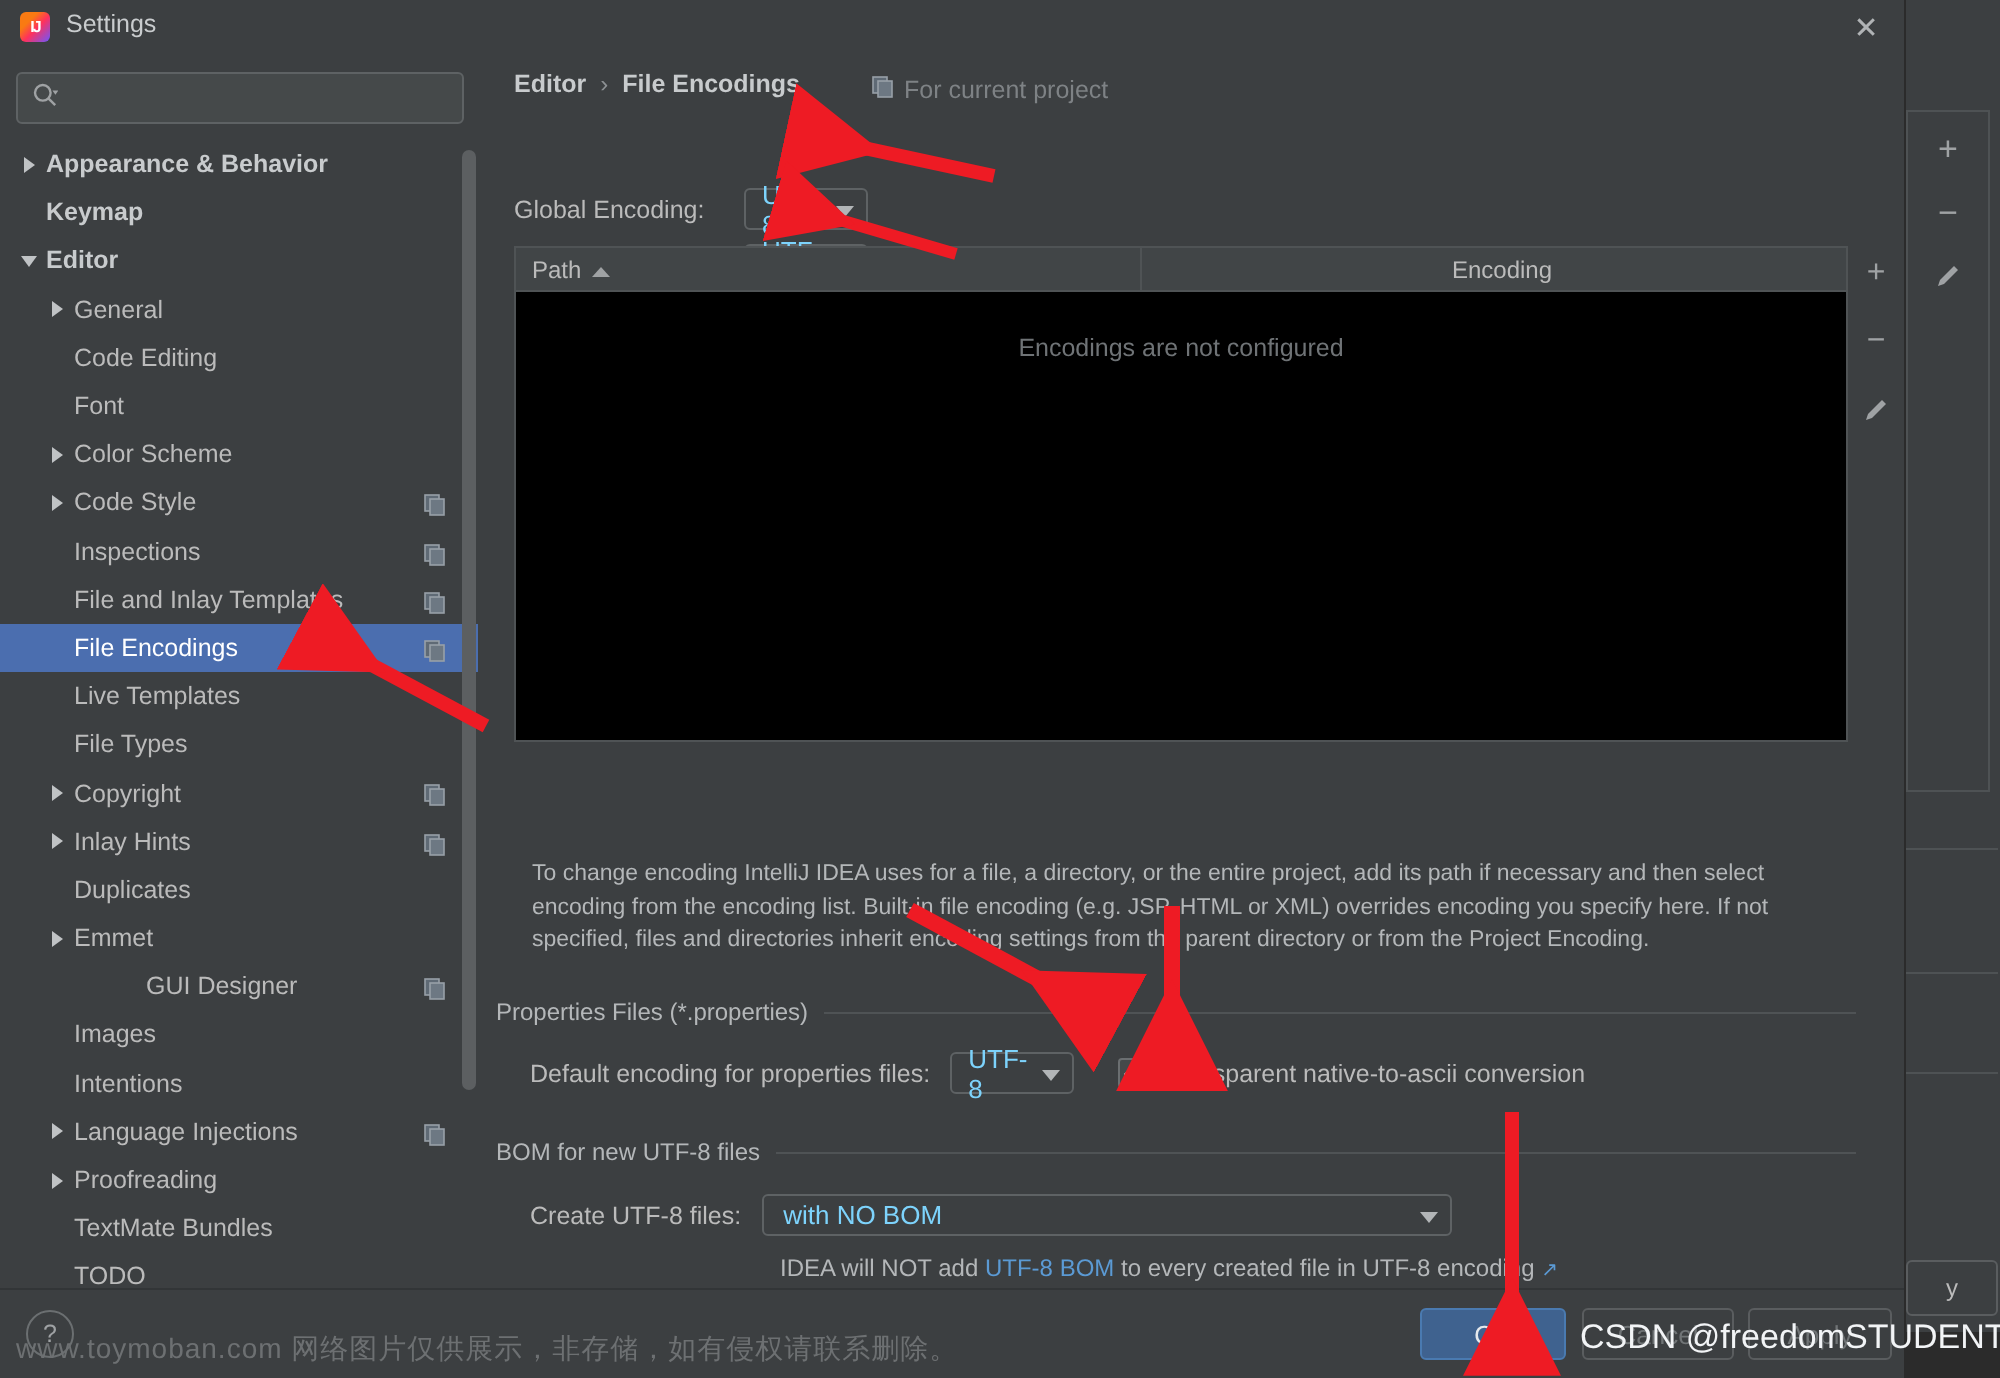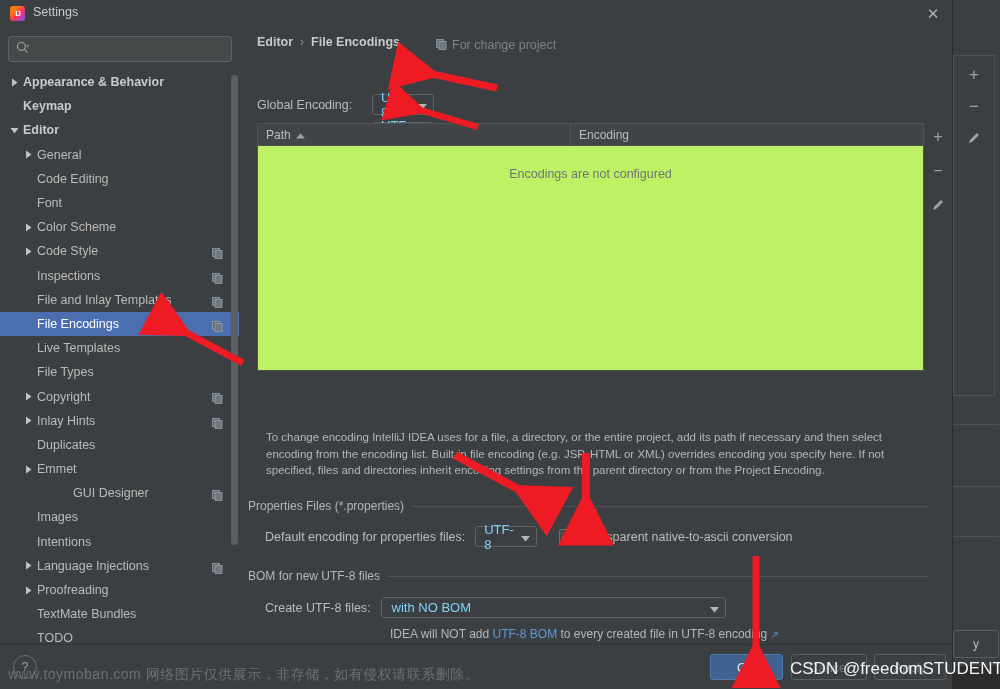--- a/index.html
+++ b/index.html
@@ -71,21 +71,21 @@
   .row { position:absolute; display:flex; align-items:center; }
   .fieldlabel { font-size:12.5px; color:#bbbbbb; }
 
   .combo { height:21px; border:1px solid #5e6264; border-radius:3px; background:#3c3f41;
            display:inline-flex; align-items:center; padding:0 6px 0 8px; box-sizing:border-box; }
   .combo .val { font-size:13px; color:#7dd3fc; flex:1 1 auto; }
   .combo .caret { margin-left:7px; }
   .combo.wide .val { flex:1 1 auto; }
 
   .table { position:absolute; left:17px; top:96px; width:667px; height:248px;
-           border:1px solid #4f5355; background:#bef264; box-sizing:border-box; }
+           border:1px solid #4f5355; background:#000000; box-sizing:border-box; }
   .thead { position:absolute; left:0; top:0; right:0; height:21px; background:#414547;
            border-bottom:1px solid #4f5355; }
   .th { position:absolute; top:0; height:21px; display:flex; align-items:center; gap:5px;
         font-size:12px; color:#bbbbbb; padding-left:8px; box-sizing:border-box; }
   .th.c2 { border-left:1px solid #4f5355; }
   .tbody-empty { position:absolute; left:0; top:21px; right:0; bottom:0;
                  color:#6f7376; font-size:12.5px; text-align:center; padding-top:22px; }
 
   .tbtns { position:absolute; left:686px; top:96px; width:24px; height:110px;
            display:flex; flex-direction:column; align-items:center; gap:17px; padding-top:5px; }
@@ -357,21 +357,21 @@
         <span class="seg">File Encodings</span>
       </div>
 
       <div class="forproj">
         <span>
           <svg width="11" height="11" viewBox="0 0 11 11">
             <rect x="0.5" y="0.5" width="7" height="8" fill="#5f6a75" stroke="#98a0a8" stroke-width="0.8"></rect>
             <rect x="3" y="2.5" width="7" height="8" fill="#6d7883" stroke="#98a0a8" stroke-width="0.8"></rect>
           </svg>
         </span>
-        <span class="txt">For change project</span>
+        <span class="txt">For current project</span>
       </div>
 
       <div class="row" style="left:17px; top:67px;">
         <span class="fieldlabel" style="width:115px;">Global Encoding:</span>
         <span class="combo" style="width:62px;">
           <span class="val">UTF-8</span>
           <span class="caret">
             <svg width="9" height="6" viewBox="0 0 9 6">
                 <path d="M0 0 L9 0 L4.5 5.5z" fill="#b2b5b7"></path>
               </svg>
@@ -394,21 +394,21 @@
       <div class="table">
         <div class="thead">
           <div class="th c1" style="left:0; width:312px;">
             <span>Path</span>
             <span>
               <svg width="9" height="6" viewBox="0 0 9 6">
                   <path d="M4.5 0.5 L9 5.5 L0 5.5z" fill="#9fa2a4"></path>
                 </svg>
             </span>
           </div>
-          <div class="th c2" style="left:312px; width:353px;">
+          <div class="th c2" style="left:312px; width:353px;justify-content:center;">
             <span>Encoding</span>
           </div>
         </div>
         <div class="tbody-empty">Encodings are not configured</div>
       </div>
 
       <div class="tbtns">
         <span class="ic">+</span>
         <span class="ic">−</span>
         <span class="ic">

